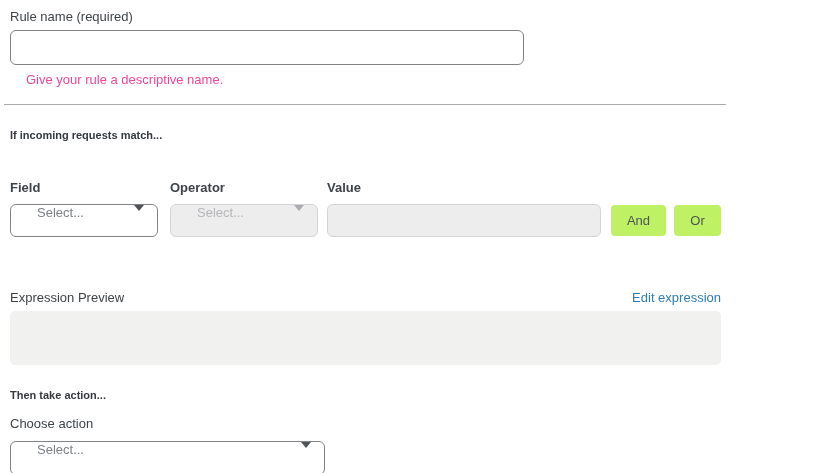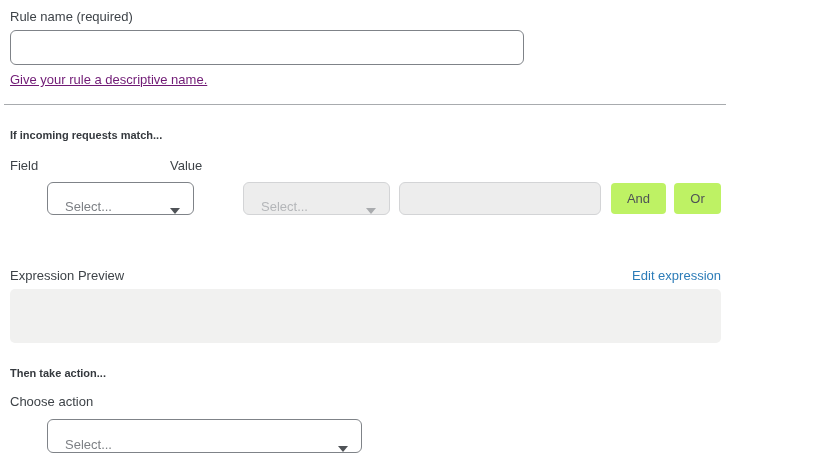--- a/index.html
+++ b/index.html
@@ -30,59 +30,57 @@
     border: 1px solid #7f8388;
     border-radius: 6px;
     padding: 0 12px;
     font-family: inherit;
     font-size: 13px;
     color: #36393f;
     background: #fff;
     outline: none;
   }
   .helper {
-    margin: 7px 0 0;
+    margin: 7px 16px 0;
     font-size: 13px;
     line-height: 16px;
-    color: #701a75;
-    text-decoration: underline;
+    color: #ec4899;
   }
   .divider {
     border: none;
     border-top: 1px solid #a8abae;
     margin: 16px -5px 0 -6px;
     height: 0;
   }
   .section-heading {
     margin: 20px 0 0;
     font-size: 11px;
     line-height: 20px;
     font-weight: 700;
     color: #35393e;
   }
-  .labels-row { display: flex; margin-top: 13px; }
+  .labels-row { display: flex; margin-top: 35px; font-weight: bold; }
   .labels-row .lbl-field    { width: 148px; margin-right: 12px; }
   .labels-row .lbl-operator { width: 148px; margin-right: 9px; }
   .labels-row .lbl-value    { flex: 1; }
   .controls-row { display: flex; margin-top: 8px; align-items: flex-end; }
   .select {
     box-sizing: border-box;
     height: 33px;
     border: 1px solid #7f8388;
     border-radius: 6px;
     background: #ffffff;
     display: flex;
-    align-items: flex-end;
+    align-items: flex-start;
     justify-content: space-between;
-    padding: 0 13px 0 17px;
+    padding: 0 13px 0 26px;
     font-size: 13px;
     color: #7d8085;
     cursor: pointer;
     user-select: none;
-    margin-left: 37px;
   }
   .caret {
     width: 0; height: 0;
     border-left: 5px solid transparent;
     border-right: 5px solid transparent;
     border-top: 6px solid #4f5357;
     flex: none;
     margin-left: 8px;
   }
   .select.disabled {
@@ -151,20 +149,21 @@
   <label class="field-label">Rule name (required)</label>
   <input class="text-input" type="text" value="" style="">
   <p class="helper">Give your rule a descriptive name.</p>
 
   <hr class="divider">
 
   <h2 class="section-heading">If incoming requests match...</h2>
 
   <div class="labels-row">
     <span class="field-label lbl-field">Field</span>
+    <span class="field-label lbl-operator">Operator</span>
     <span class="field-label lbl-value">Value</span>
   </div>
 
   <div class="controls-row">
     <div class="select field-select">
       <span>Select...</span>
       <span class="caret"></span>
     </div>
     <div class="select operator-select disabled">
       <span>Select...</span>

